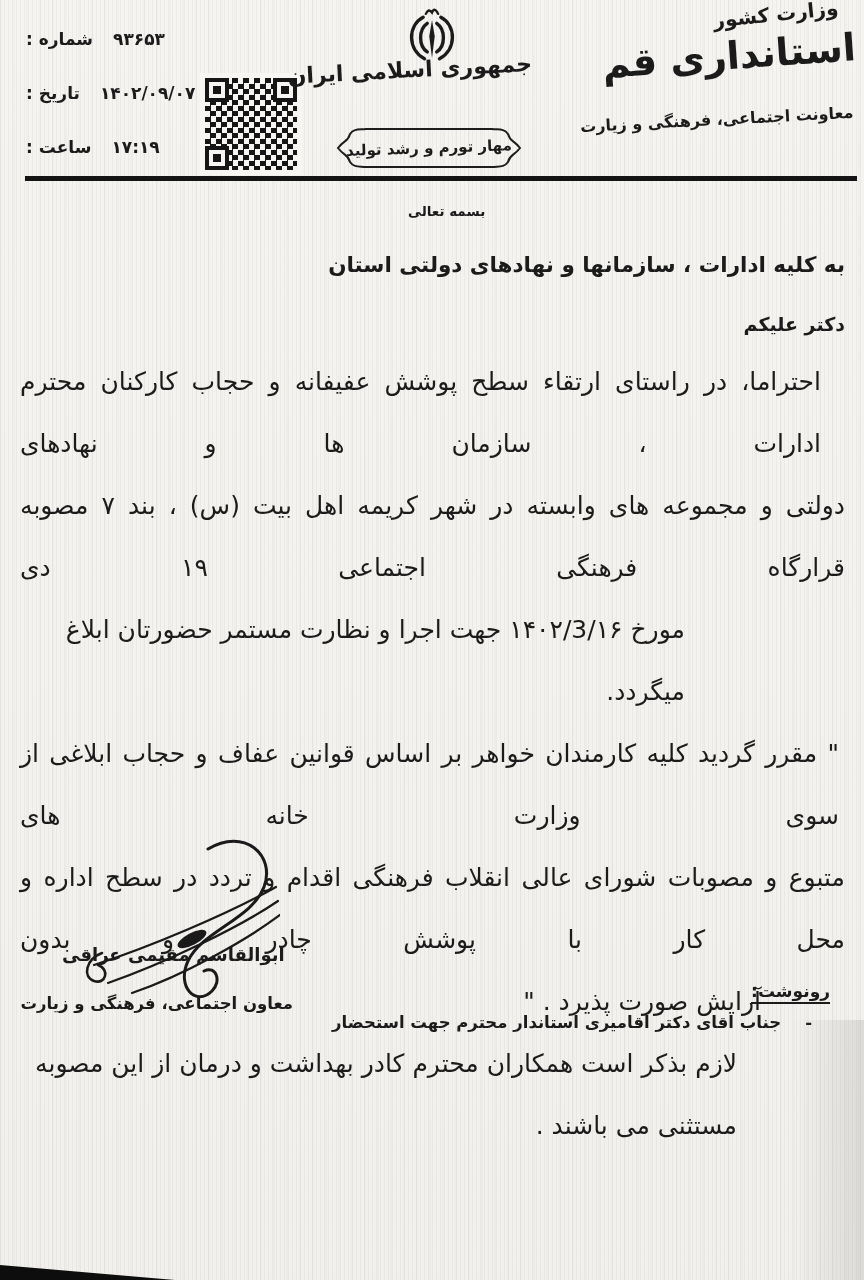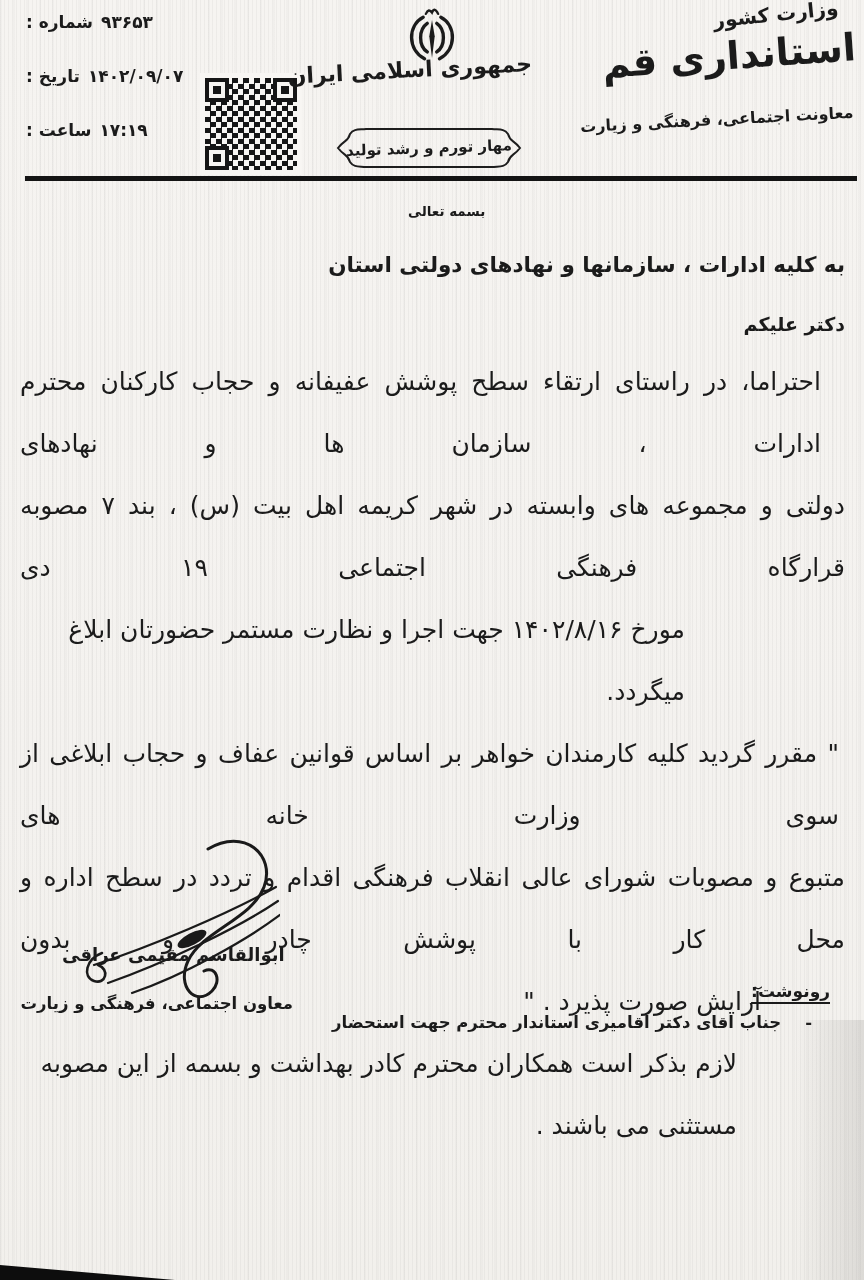--- a/index.html
+++ b/index.html
@@ -6,21 +6,21 @@
   .page{
     position:relative;width:864px;height:1280px;overflow:hidden;
     font-family:"DejaVu Sans",sans-serif;color:#1b1b1b;
     background:
       repeating-linear-gradient(90deg, rgba(70,70,70,0.05) 0px, rgba(70,70,70,0.05) 1px, rgba(0,0,0,0) 1px, rgba(0,0,0,0) 4px),
       repeating-linear-gradient(90deg, rgba(120,120,120,0.045) 0px, rgba(120,120,120,0.045) 2px, rgba(0,0,0,0) 2px, rgba(0,0,0,0) 13px),
       linear-gradient(180deg,#f6f4f1 0%,#f4f2ef 60%,#f2f0ec 100%);
   }
   
   .meta{position:absolute;left:26px;top:12px;width:178px;font-weight:bold;font-size:17px;}
-  .meta-row{height:54px;display:flex;flex-direction:row-reverse;justify-content:flex-start;gap:8px;}
+  .meta-row{height:54px;display:flex;flex-direction:row-reverse;align-items:center;justify-content:flex-start;gap:20px;}
   .meta-label{white-space:nowrap;}
   .meta-value{white-space:nowrap;letter-spacing:1px;}
   
   .qr{position:absolute;left:200px;top:73px;width:102px;height:102px;background:#f8f6f3;box-sizing:border-box;padding:5px;}
   .qr-grid{width:92px;height:92px;
     background:conic-gradient(#161616 90deg,#f7f5f2 90deg 180deg,#161616 180deg 270deg,#f7f5f2 270deg);
     background-size:11px 11px;}
   .finder{position:absolute;width:24px;height:24px;border:4px solid #161616;background:#f7f5f2;box-sizing:border-box;}
   .finder::after{content:"";position:absolute;left:4px;top:4px;width:8px;height:8px;background:#161616;}
   .f-tl{left:5px;top:5px;}
@@ -123,25 +123,25 @@
 
   <div class="divider"></div>
 
   <div class="bismillah">بسمه تعالی</div>
   <div class="addressee">به کلیه ادارات ، سازمانها و نهادهای دولتی استان</div>
   <div class="salutation">دکتر علیکم</div>
 
   <div class="body">
     <div class="bline j ind1">احتراما، در راستای ارتقاء سطح پوشش عفیفانه و حجاب کارکنان محترم ادارات ، سازمان ها و نهادهای</div>
     <div class="bline j">دولتی و مجموعه های وابسته در شهر کریمه اهل بیت (س) ، بند ۷ مصوبه قرارگاه فرهنگی اجتماعی ۱۹ دی</div>
-    <div class="bline end e1">مورخ ۱۴۰۲/۸/۱۶ جهت اجرا و نظارت مستمر حضورتان ابلاغ میگردد.</div>
+    <div class="bline end e1">مورخ ۱۴۰۲/3/۱۶ جهت اجرا و نظارت مستمر حضورتان ابلاغ میگردد.</div>
     <div class="bline j ind2">" مقرر گردید کلیه کارمندان خواهر بر اساس قوانین عفاف و حجاب ابلاغی از سوی وزارت خانه های</div>
     <div class="bline j">متبوع و مصوبات شورای عالی انقلاب فرهنگی اقدام و تردد در سطح اداره و محل کار با پوشش چادر و بدون</div>
     <div class="bline end e2">آرایش صورت پذیرد . "</div>
-    <div class="bline end e3">لازم بذکر است همکاران محترم کادر بهداشت و بسمه از این مصوبه مستثنی می باشند .</div>
+    <div class="bline end e3">لازم بذکر است همکاران محترم کادر بهداشت و درمان از این مصوبه مستثنی می باشند .</div>
   </div>
 
   <svg class="signature-scribble" width="200" height="170" viewBox="0 0 200 170">
     <g fill="none" stroke="#1a1a1a" stroke-linecap="round">
       <path d="M128 14 C164 -8 196 20 184 52 C172 84 122 96 108 126 C96 152 116 172 132 156 C142 146 136 130 124 136" stroke-width="3"></path>
       <path d="M14 130 C70 112 150 78 196 52" stroke-width="2.2"></path>
       <path d="M28 148 C85 128 160 92 198 66" stroke-width="2.2"></path>
       <path d="M52 158 C105 140 168 104 200 80" stroke-width="2.2"></path>
       <path d="M22 118 C6 124 2 142 14 146 C26 150 30 134 18 130" stroke-width="2.6"></path>
       <ellipse cx="112" cy="104" rx="16" ry="6" transform="rotate(-28 112 104)" fill="#1a1a1a" stroke="none"></ellipse>

